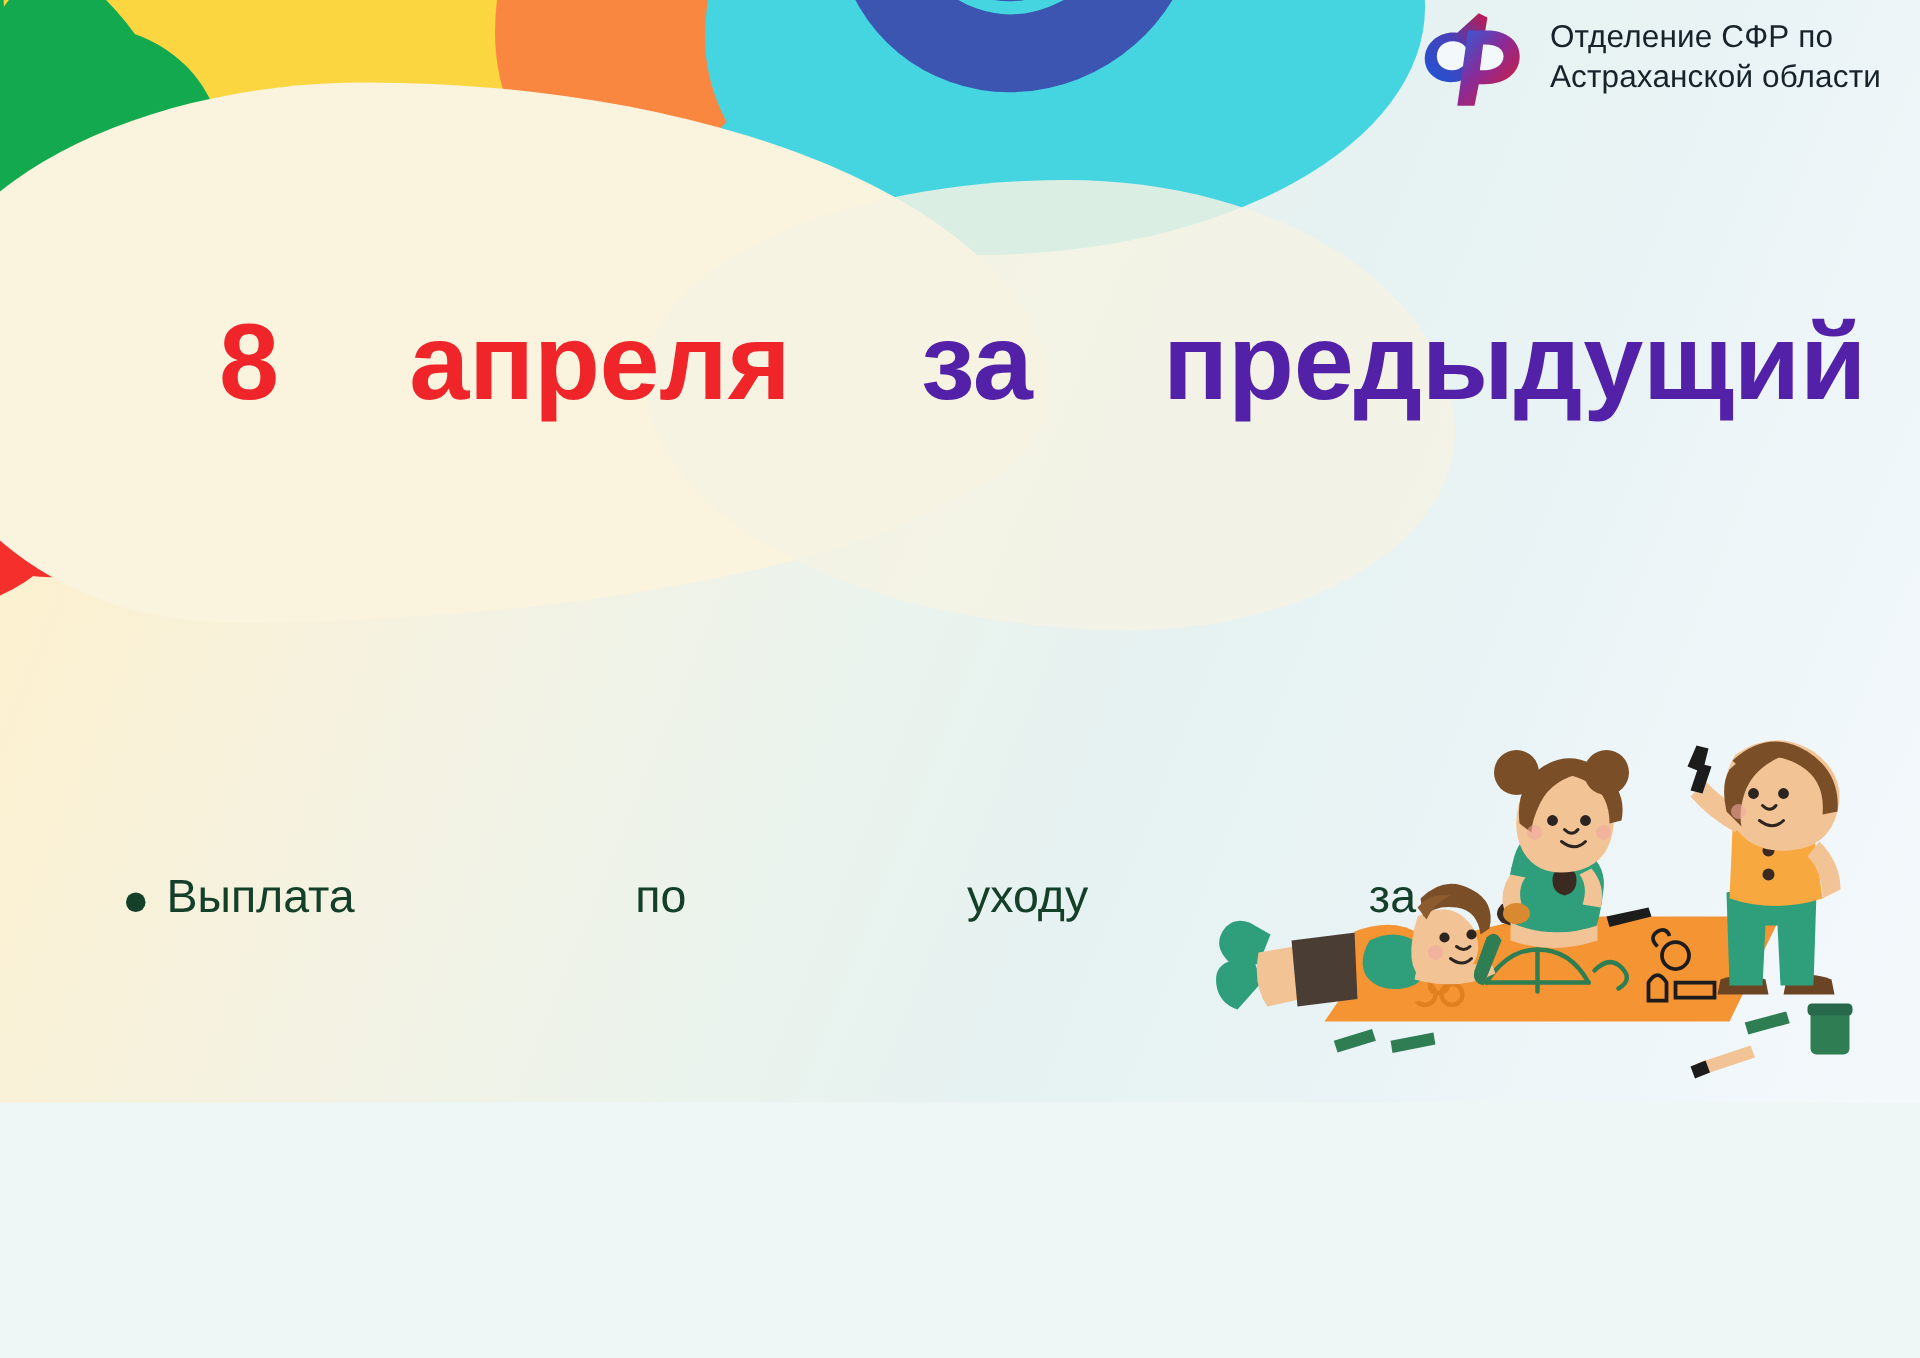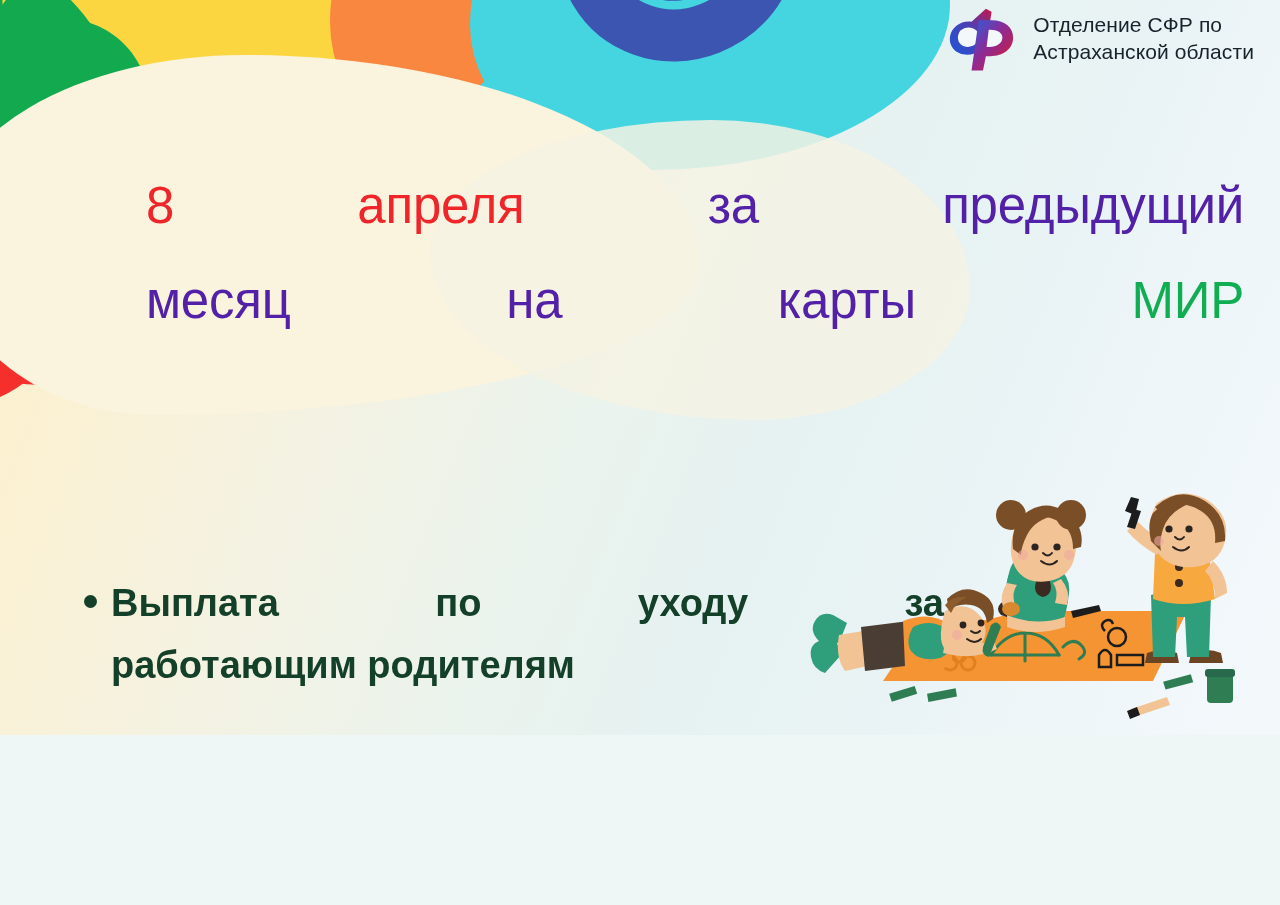--- a/index.html
+++ b/index.html
@@ -103,24 +103,24 @@
   .header-text {
     font-size:21px; line-height:1.28;
     color:#16232b; text-align:left;
     white-space:pre-line;
     letter-spacing:.1px;
   }
 
   
   .headline {
     position:absolute;
-    left:146px; top:159px; width:1098px;
+    left:146px; top:176px; width:1098px;
     z-index:30;
-    font-size:51px;
-    font-weight:normal;
+    font-size:72px;
+    font-weight:bold;
     line-height:1.86;
     text-align:justify;
     text-align-last:left;
     letter-spacing:-.2px;
   }
   .headline .ln { display:block; text-align:justify; text-align-last:left; }
   .headline .ln.j { text-align-last:justify; }
   .c-red    { color:#f0252a; }
   .c-purple { color:#5321a8; }
   .c-green  { color:#10ad53; }
@@ -133,22 +133,22 @@
   }
   .bullet-row { display:flex; align-items:flex-start; gap:14px; }
   .dot {
     flex:0 0 auto;
     width:13px; height:13px; border-radius:50%;
     background:#14402a;
     margin-top:22px;
   }
   .bullet-text {
     flex:1 1 auto;
-    font-size:38px;
-    font-weight:bold;
+    font-size:31px;
+    font-weight:normal;
     line-height:1.62;
     color:#14402a;
     text-align:justify;
     text-align-last:left;
   }
   .bullet-text .bl { display:block; text-align:justify; text-align-last:left; }
   .bullet-text .bl.j { text-align-last:justify; }
 
   
   .illustration {
@@ -225,32 +225,27 @@
     </div>
     <div class="header-text">Отделение СФР по
 Астраханской области</div>
   </div>
 
   <div class="headline">
     <span class="ln j">
       <span class="c-red">8 апреля</span>
       <span class="c-purple">за предыдущий</span>
     </span>
-    <span class="ln j">
-      <span class="c-purple">месяц на карты</span>
-      <span class="c-green">МИР</span>
-    </span>
   </div>
 
   <div class="bullets">
     <div class="bullet-row">
       <span class="dot"></span>
       <div class="bullet-text">
         <span class="bl j">Выплата по уходу за</span>
-        <span class="bl">работающим родителям</span>
       </div>
     </div>
   </div>
 
   <div class="illustration">
     <svg viewBox="0 0 478 268" xmlns="http://www.w3.org/2000/svg">
       <g>
         <path d="M118 178 L228 152 L392 152 L358 222 L88 222 Z" fill="#f59432"></path>
       </g>
 

